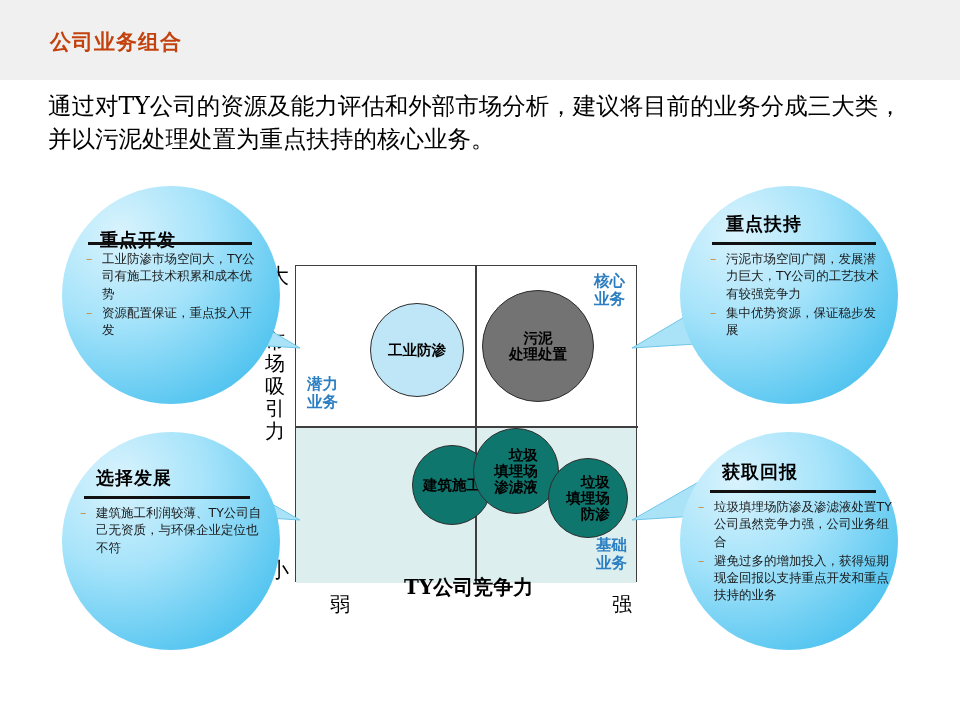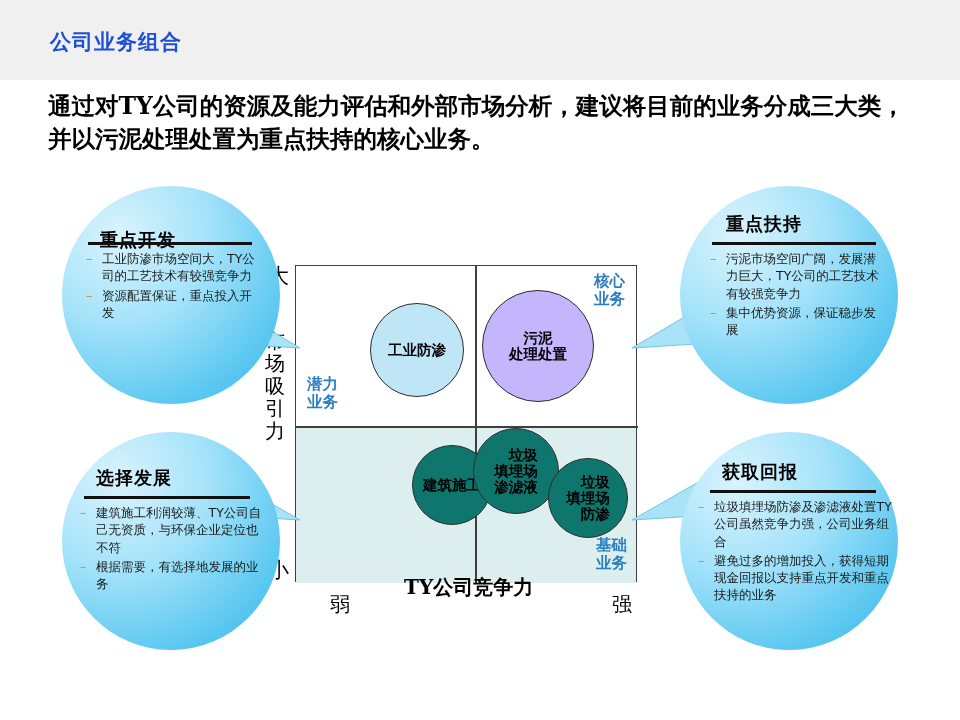--- a/index.html
+++ b/index.html
@@ -12,29 +12,29 @@
   }
   #slide{position:relative;width:960px;height:720px;overflow:hidden;background:#fff;}
 
   
   .header-bar{
     position:absolute;left:0;top:0;width:960px;height:80px;
     background:#f0f0f0;
   }
   .header-title{
     position:absolute;left:50px;top:28px;
-    font-size:21px;font-weight:bold;color:#1d4ed8;
+    font-size:21px;font-weight:bold;color:#c2410c;
     letter-spacing:1px;
     font-family:"DejaVu Serif","Liberation Serif",serif;
   }
 
   
   .lead{
     position:absolute;left:48px;top:90px;width:868px;
-    font-size:23.5px;font-weight:bold;line-height:1.42;
+    font-size:23.5px;font-weight:normal;line-height:1.42;
     color:#000;letter-spacing:0px;
     font-family:"DejaVu Serif","Liberation Serif",serif;
   }
 
   
   .matrix-box{
     position:absolute;left:295px;top:265px;width:342px;height:317px;
     border:1.5px solid #3f3f3f;
     box-sizing:border-box;
     background:#ffffff;
@@ -84,21 +84,21 @@
   
   .bub{
     position:absolute;border:1.5px solid #2d2d2d;border-radius:50%;
     display:flex;align-items:center;justify-content:center;
     text-align:center;line-height:1.12;color:#000;
     font-family:"DejaVu Serif","Liberation Serif",serif;
     font-size:14.5px;font-weight:600;
   }
   .bub span{display:block;}
   .bub-blue{background:#bfe6f7;}
-  .bub-blue2{background:#c4b5fd;}
+  .bub-blue2{background:#737373;}
   .bub-white{background:#0f766e;text-align:right;}
 
   
   .callout{
     position:absolute;border-radius:50%;
     color:#000;
     background:radial-gradient(circle at 26% 22%, #d9f3fd 0%, #a5e3fa 38%, #57c6f0 78%, #38b9ec 100%);
   }
   .callout .ctitle{
     position:absolute;font-weight:bold;font-size:18px;letter-spacing:1px;
@@ -221,40 +221,39 @@
   <div class="tail" style="left:626px;top:462px;">
     <svg width="110" height="90" viewBox="0 0 110 90">
       <polygon points="104,2 6,58 102,52 110,86" fill="#aae2f7" stroke="#6ec6e8" stroke-width="1"></polygon>
     </svg>
   </div>
 
   <div class="callout" style="left:62px;top:186px;width:218px;height:218px;">
     <div class="ctitle" style="left:38px;top:42px;">重点开发</div>
     <div class="crule" style="left:26px;top:56px;width:164px;"></div>
     <ul style="left:22px;top:64px;width:180px;">
-      <li>工业防渗市场空间大，TY公司的工艺技术有较强竞争力</li>
+      <li>工业防渗市场空间大，TY公司有施工技术积累和成本优势</li>
       <li>资源配置保证，重点投入开发</li>
     </ul>
   </div>
 
   <div class="callout" style="left:680px;top:186px;width:218px;height:218px;">
     <div class="ctitle" style="left:46px;top:26px;">重点扶持</div>
     <div class="crule" style="left:32px;top:56px;width:164px;"></div>
     <ul style="left:28px;top:64px;width:180px;">
       <li>污泥市场空间广阔，发展潜力巨大，TY公司的工艺技术有较强竞争力</li>
       <li>集中优势资源，保证稳步发展</li>
     </ul>
   </div>
 
   <div class="callout" style="left:62px;top:432px;width:218px;height:218px;">
     <div class="ctitle" style="left:34px;top:34px;">选择发展</div>
     <div class="crule" style="left:22px;top:64px;width:166px;"></div>
     <ul style="left:16px;top:72px;width:188px;">
       <li>建筑施工利润较薄、TY公司自己无资质，与环保企业定位也不符</li>
-      <li>根据需要，有选择地发展的业务</li>
     </ul>
   </div>
 
   <div class="callout" style="left:680px;top:432px;width:218px;height:218px;">
     <div class="ctitle" style="left:42px;top:28px;">获取回报</div>
     <div class="crule" style="left:30px;top:58px;width:166px;"></div>
     <ul style="left:16px;top:66px;width:196px;">
       <li>垃圾填埋场防渗及渗滤液处置TY公司虽然竞争力强，公司业务组合</li>
       <li>避免过多的增加投入，获得短期现金回报以支持重点开发和重点扶持的业务</li>
     </ul>

